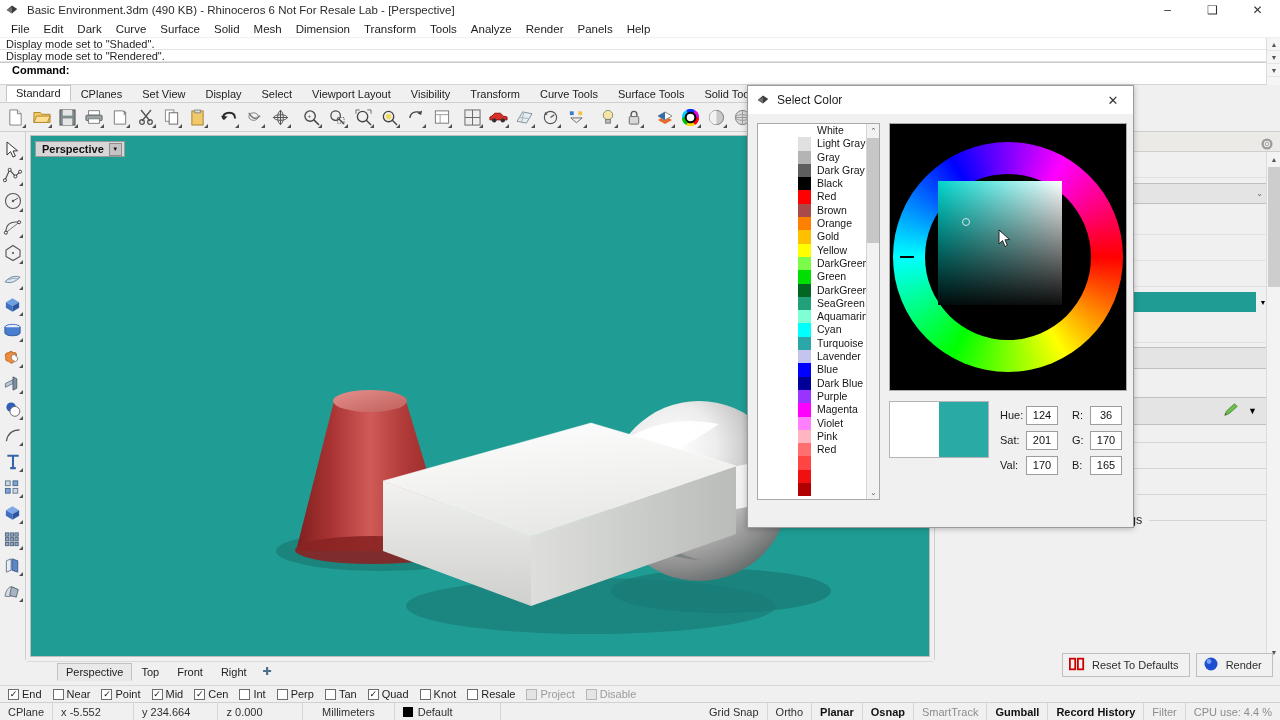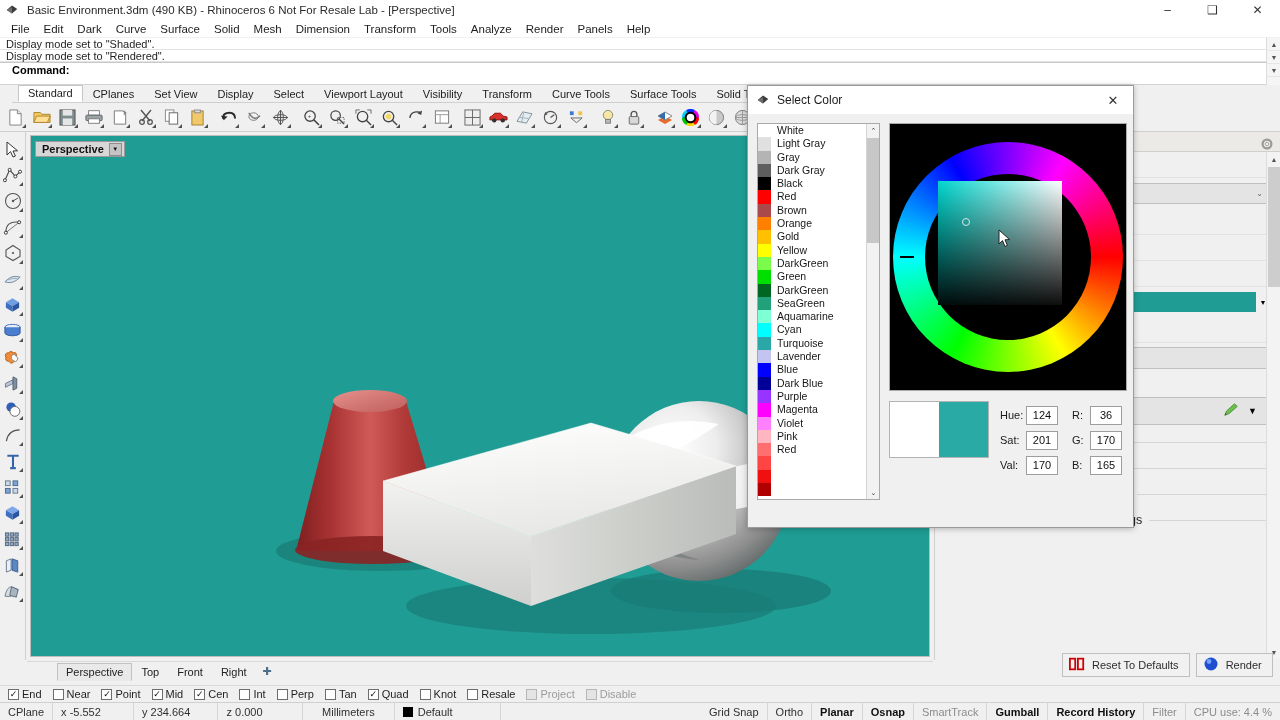--- a/index.html
+++ b/index.html
@@ -43,21 +43,21 @@
     background: #ffffff; border-bottom: 1px solid #d4d4d4;
   }
   .cmdline { height: 12px; line-height: 12px; font-size: 11px; padding-left: 6px; color: #1f1f1f; }
   .cmdline.sep { border-bottom: 1px solid #e3e3e3; }
   .cmdprompt { height: 16px; line-height: 15px; font-size: 11px; font-weight: bold; padding-left: 12px; border-top: 1px solid #c8c8c8; background: #fff; }
   .cmd-scroll { position: absolute; right: 0; top: 0; width: 14px; height: 47px; background: #f5f5f5; border-left: 1px solid #dcdcdc; }
   .cmd-arrow { width: 14px; height: 13px; display: flex; align-items: center; justify-content: center; font-size: 7px; color: #555; border-bottom: 1px solid #e6e6e6;}
 
   
   .tbtabs {
-    position: absolute; top: 86px; left: 12px; width: 1020px; height: 17px;
+    position: absolute; top: 86px; left: 0; width: 1020px; height: 17px;
     background: #f0f0f0; display: flex; align-items: flex-end; padding-left: 6px;
     border-bottom: 1px solid #cfcfcf;
   }
   .tbtab {
     font-size: 11px; padding: 1px 9px 2px 9px; color: #222; border: 1px solid transparent;
     border-bottom: none; white-space: nowrap;
   }
   .tbtab.active { background: #fff; border-color: #c6c6c6; border-bottom: 1px solid #fff; }
 
   
@@ -179,21 +179,21 @@
     z-index: 50;
   }
   .dlg-title { height: 28px; background: #ffffff; display: flex; align-items: center; padding-left: 8px; }
   .dlg-title .t { font-size: 12px; color: #1c1c1c; margin-left: 7px; }
   .dlg-close { margin-left: auto; width: 40px; height: 28px; display: flex; align-items: center; justify-content: center; font-size: 13px; color: #333; }
 
   .swatchlist {
     position: absolute; left: 9px; top: 37px; width: 123px; height: 377px;
     background: #fff; border: 1px solid #a9a9a9; overflow: hidden;
   }
-  .sw-row { height: 13.3px; display: flex; align-items: flex-start; }
+  .sw-row { height: 13.3px; display: flex; align-items: flex-start; margin-left: 40px; }
   .sw-chip { width: 14px; height: 13.3px; flex: none; border-right: 1px solid #fff; }
   .sw-name { font-size: 10.5px; padding-left: 5px; color: #151515; line-height: 13.3px; }
   .sw-scroll { position: absolute; right: 0; top: 0; width: 13px; height: 375px; background: #f2f2f2; border-left: 1px solid #d4d4d4; }
   .sw-scroll .arw { width: 13px; height: 13px; display: flex; align-items: center; justify-content: center; font-size: 7px; color: #444; }
   .sw-scroll .thumb { position: absolute; top: 14px; left: 0; width: 13px; height: 105px; background: #c7c7c7; }
   .colorwheel {
     position: absolute; left: 141px; top: 37px; width: 238px; height: 268px;
     background: #000; border: 1px solid #a9a9a9;
   }
   .ring {

